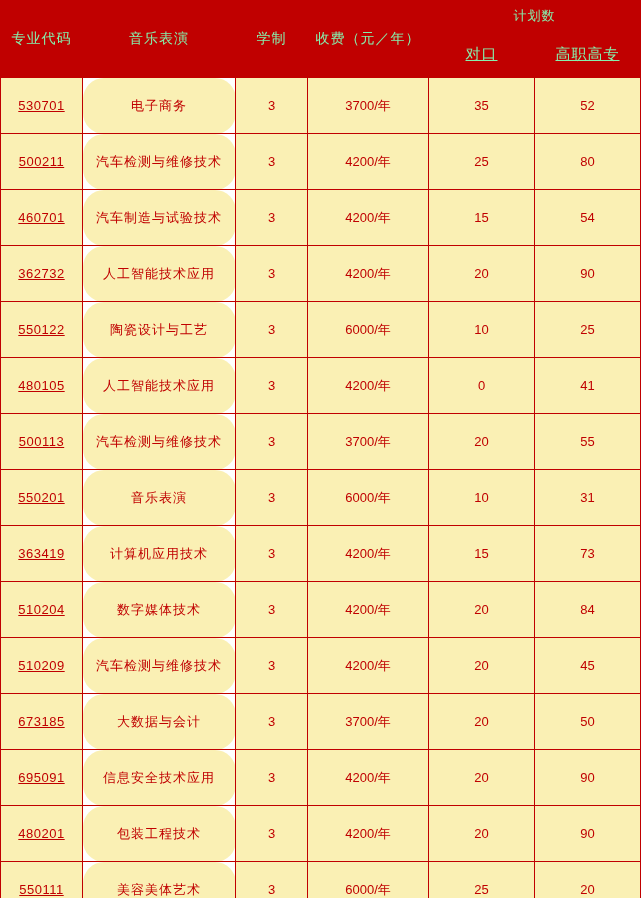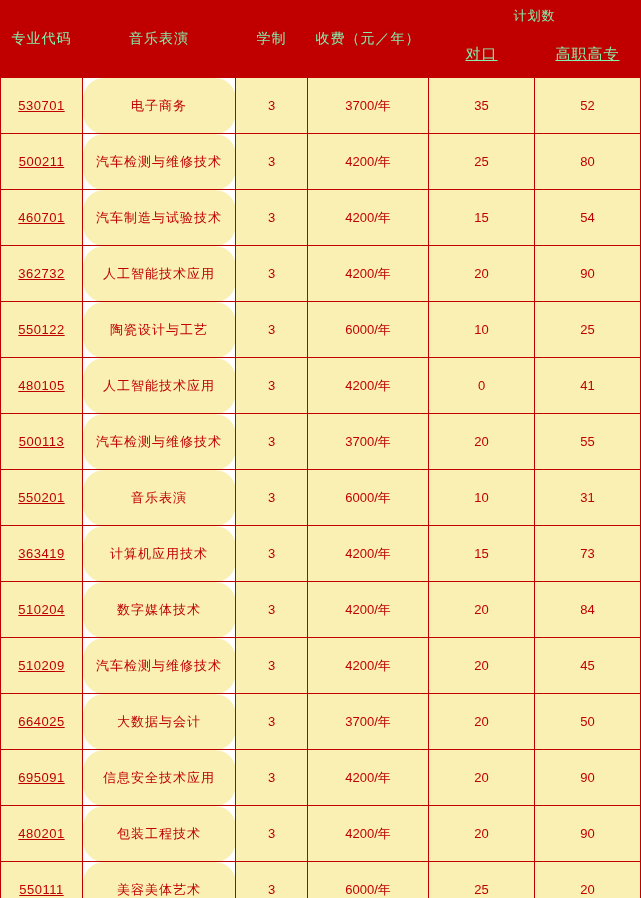--- a/index.html
+++ b/index.html
@@ -178,21 +178,21 @@
       </tr>
       <tr>
         <td class="cell cell-code">510209</td>
         <td class="cell cell-major">汽车检测与维修技术</td>
         <td class="cell cell-num">3</td>
         <td class="cell cell-num">4200/年</td>
         <td class="cell cell-num">20</td>
         <td class="cell cell-num">45</td>
       </tr>
       <tr>
-        <td class="cell cell-code">664025</td>
+        <td class="cell cell-code">673185</td>
         <td class="cell cell-major">大数据与会计</td>
         <td class="cell cell-num">3</td>
         <td class="cell cell-num">3700/年</td>
         <td class="cell cell-num">20</td>
         <td class="cell cell-num">50</td>
       </tr>
       <tr>
         <td class="cell cell-code">695091</td>
         <td class="cell cell-major">信息安全技术应用</td>
         <td class="cell cell-num">3</td>

